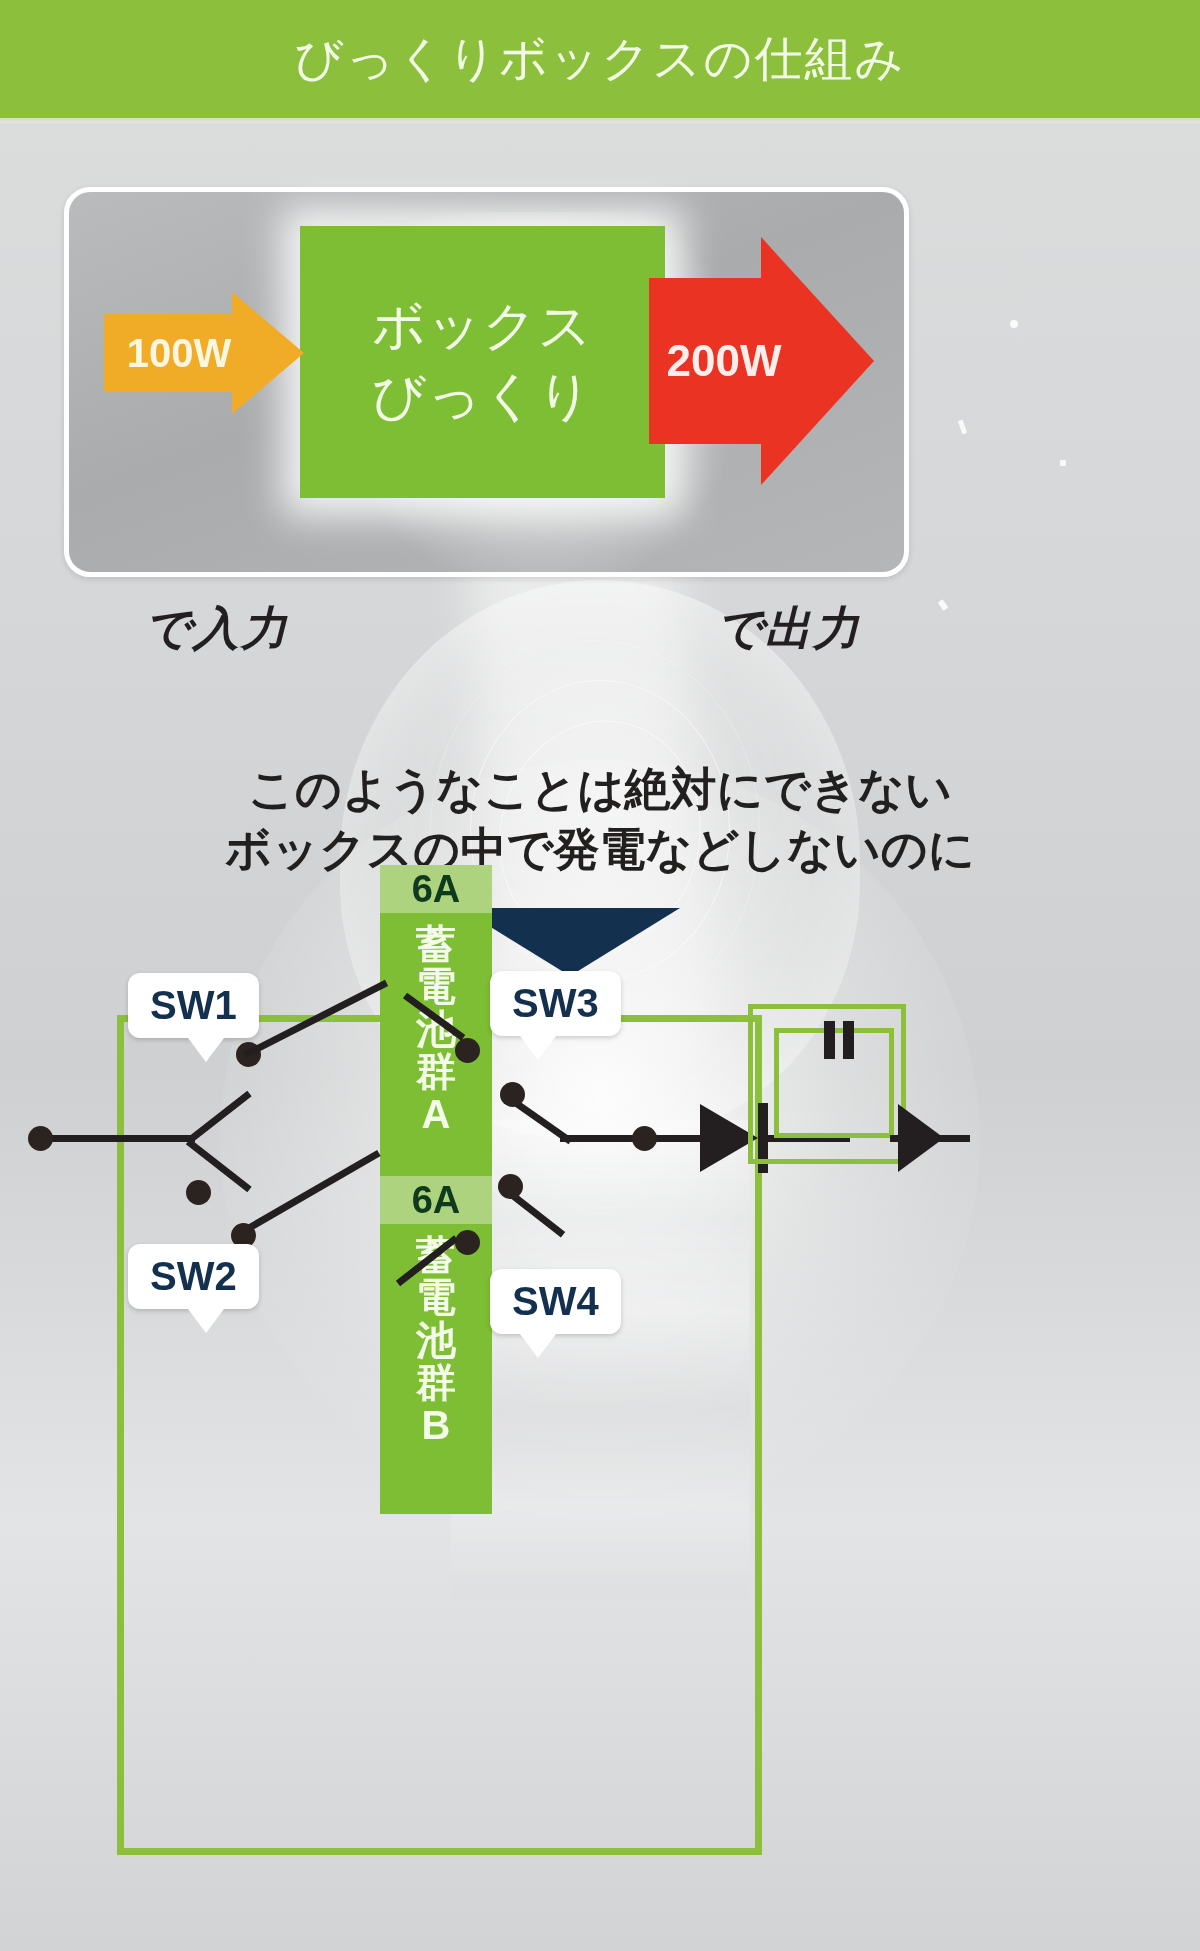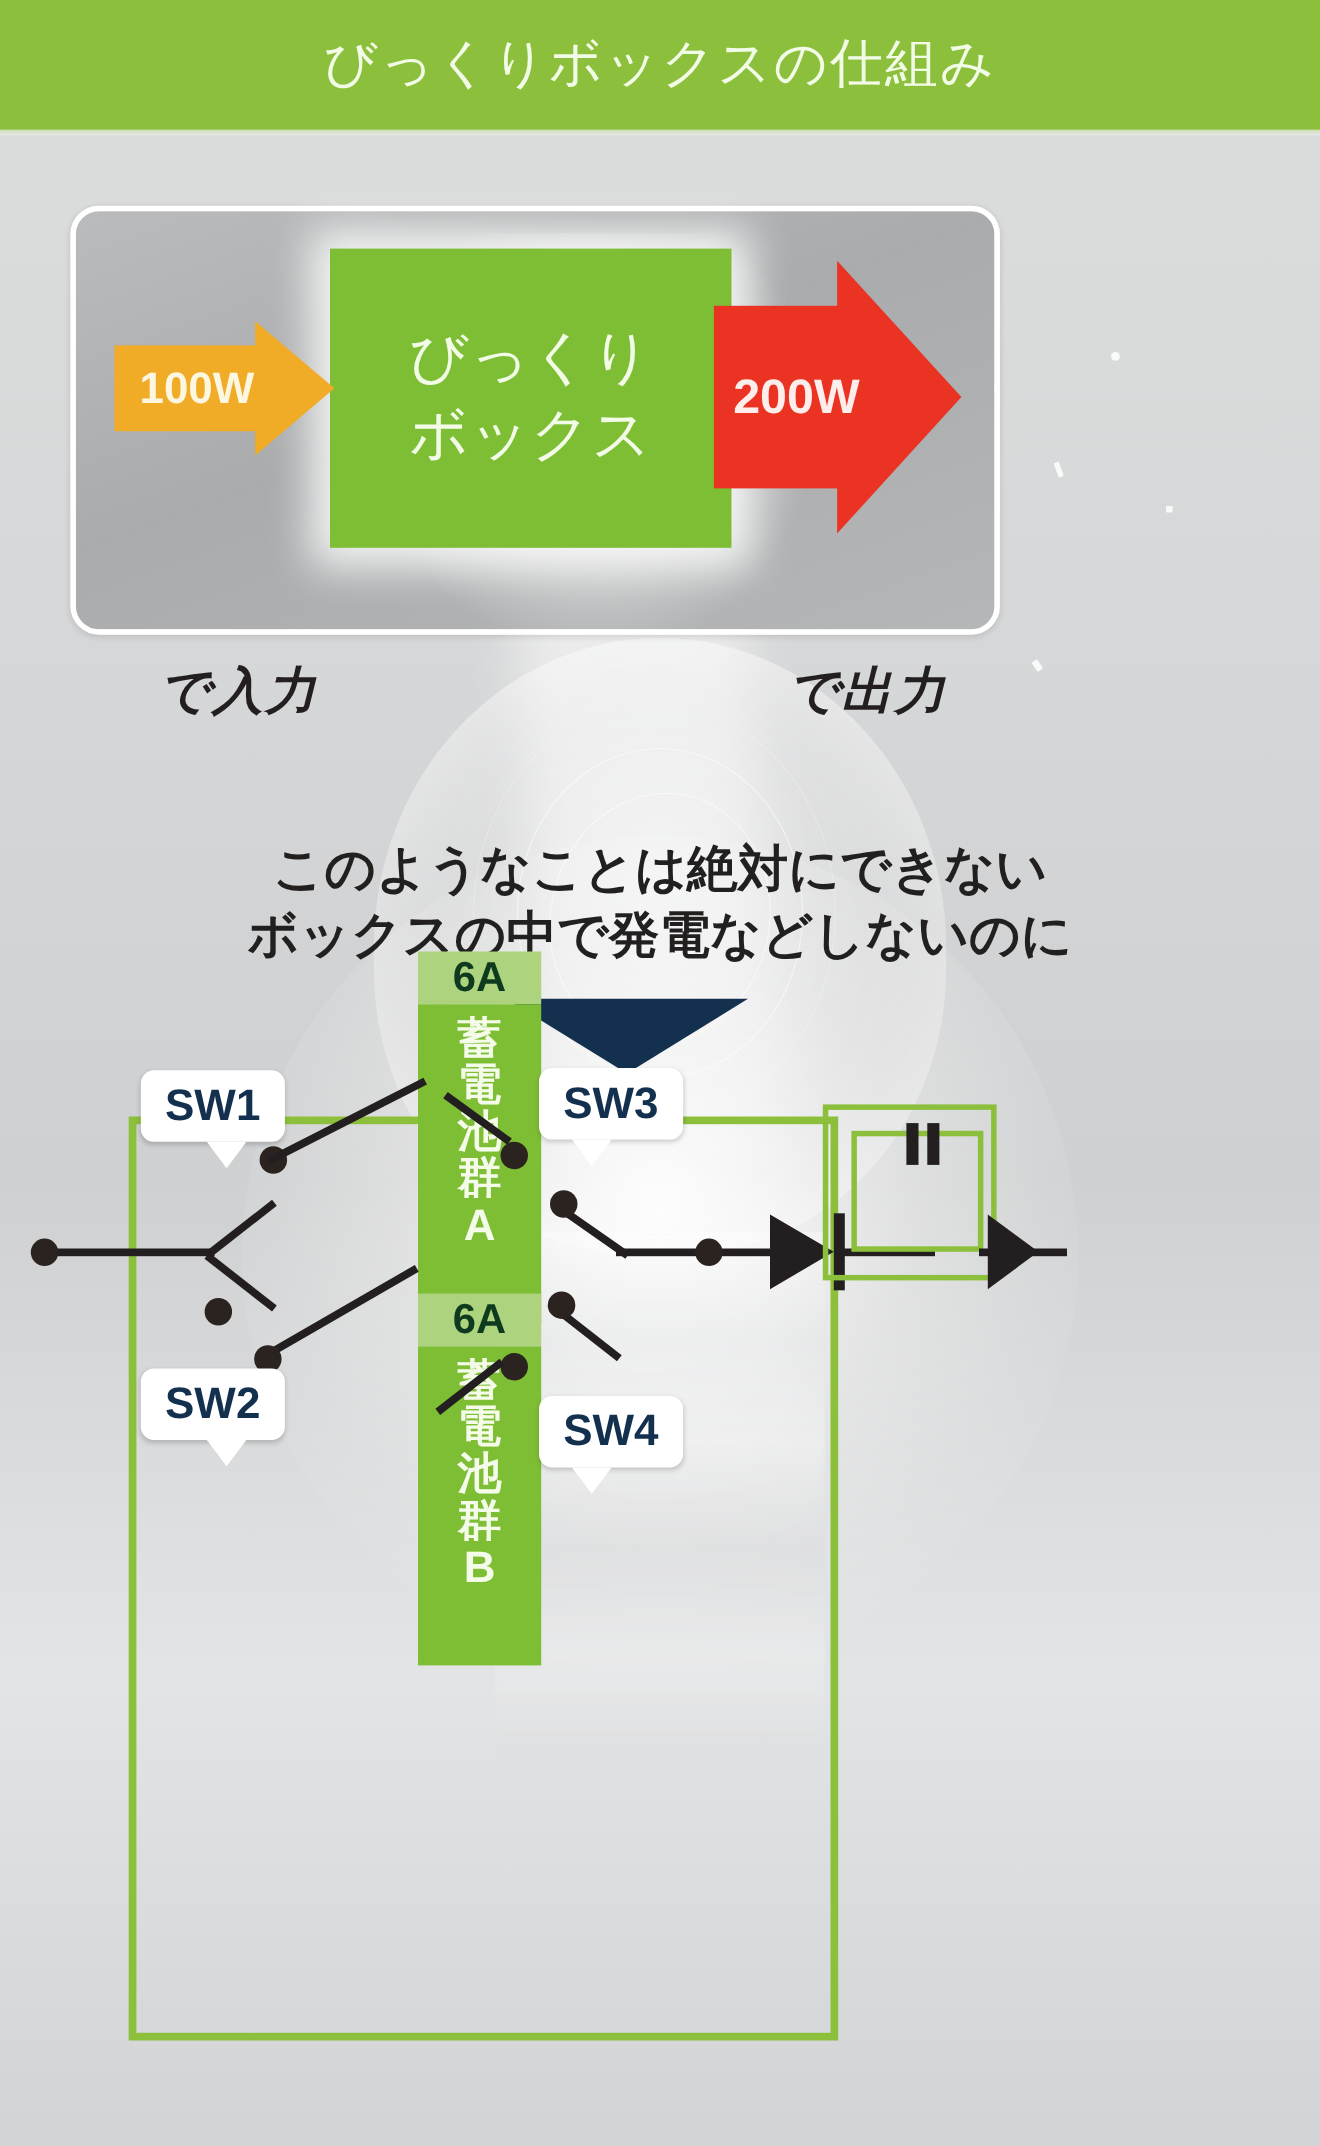--- a/index.html
+++ b/index.html
@@ -227,22 +227,22 @@
   <div class="header">
     <h1>びっくりボックスの仕組み</h1>
   </div>
   <div class="header-underline"></div>
 
   <div class="panel">
     <div class="panel-soft"></div>
   </div>
 
   <div class="greenbox">
+    <span>ボックス</span>
     <span>びっくり</span>
-    <span>ボックス</span>
   </div>
 
   <div class="arrow-in">
     <div class="shaft"></div>
     <div class="head"></div>
     <div class="lbl">100W</div>
   </div>
 
   <div class="arrow-out">
     <div class="shaft"></div>

